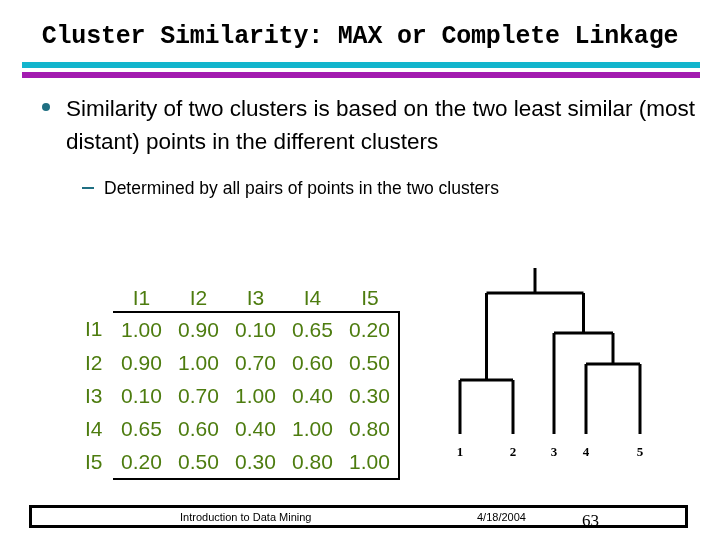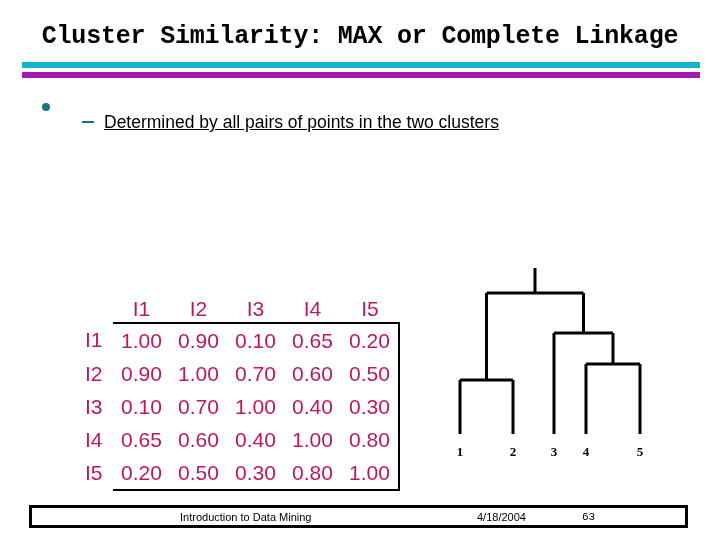--- a/index.html
+++ b/index.html
@@ -95,30 +95,29 @@
     top: 11px;
     width: 12px;
     height: 2px;
     background: #1f6f82;
   }
   .subbullet-text {
     font-family: "Liberation Sans", sans-serif;
     font-size: 17.5px;
     line-height: 25px;
     color: #000000;
-    text-decoration: underline;
   }
 
   
   #matrix {
     position: absolute;
     left: 85px;
-    top: 295px;
-    font-family: "Liberation Sans", sans-serif;
-    color: #be185d;
+    top: 284px;
+    font-family: "Liberation Sans", sans-serif;
+    color: #4d7c0f;
   }
   #matrix table {
     border-collapse: collapse;
   }
   #matrix td, #matrix th {
     font-weight: normal;
     font-size: 21px;
     padding: 0;
     text-align: center;
   }
@@ -206,40 +205,41 @@
     font-family: "Liberation Sans", sans-serif;
     font-size: 11px;
     color: #000000;
     white-space: nowrap;
     margin-left: 25px;
   }
   #footer .footer-page {
     position: absolute;
     left: 550px;
     top: 3px;
-    font-family: Liberation Mono, monospace;
-    font-size: 11px;
+    font-family: Liberation Serif, serif;
+    font-size: 17px;
     color: #000000;
     white-space: nowrap;
   }
 </style>
 </head>
 <body>
 
 <div id="slide-title">Cluster Similarity: MAX or Complete Linkage</div>
 
 <div id="divider">
   <div class="bar-cyan"></div>
   <div class="bar-purple"></div>
 </div>
 
 <div id="content">
 
   <div class="bullet-row">
     <span class="bullet-marker"></span>
+    <span class="bullet-text">Similarity of two clusters is based on the two least similar (most distant) points in the different clusters</span>
   </div>
 
   <div class="subbullet-row">
     <span class="subbullet-marker"></span>
     <span class="subbullet-text">Determined by all pairs of points in the two clusters</span>
   </div>
 
 </div>
 
 <div id="matrix">

